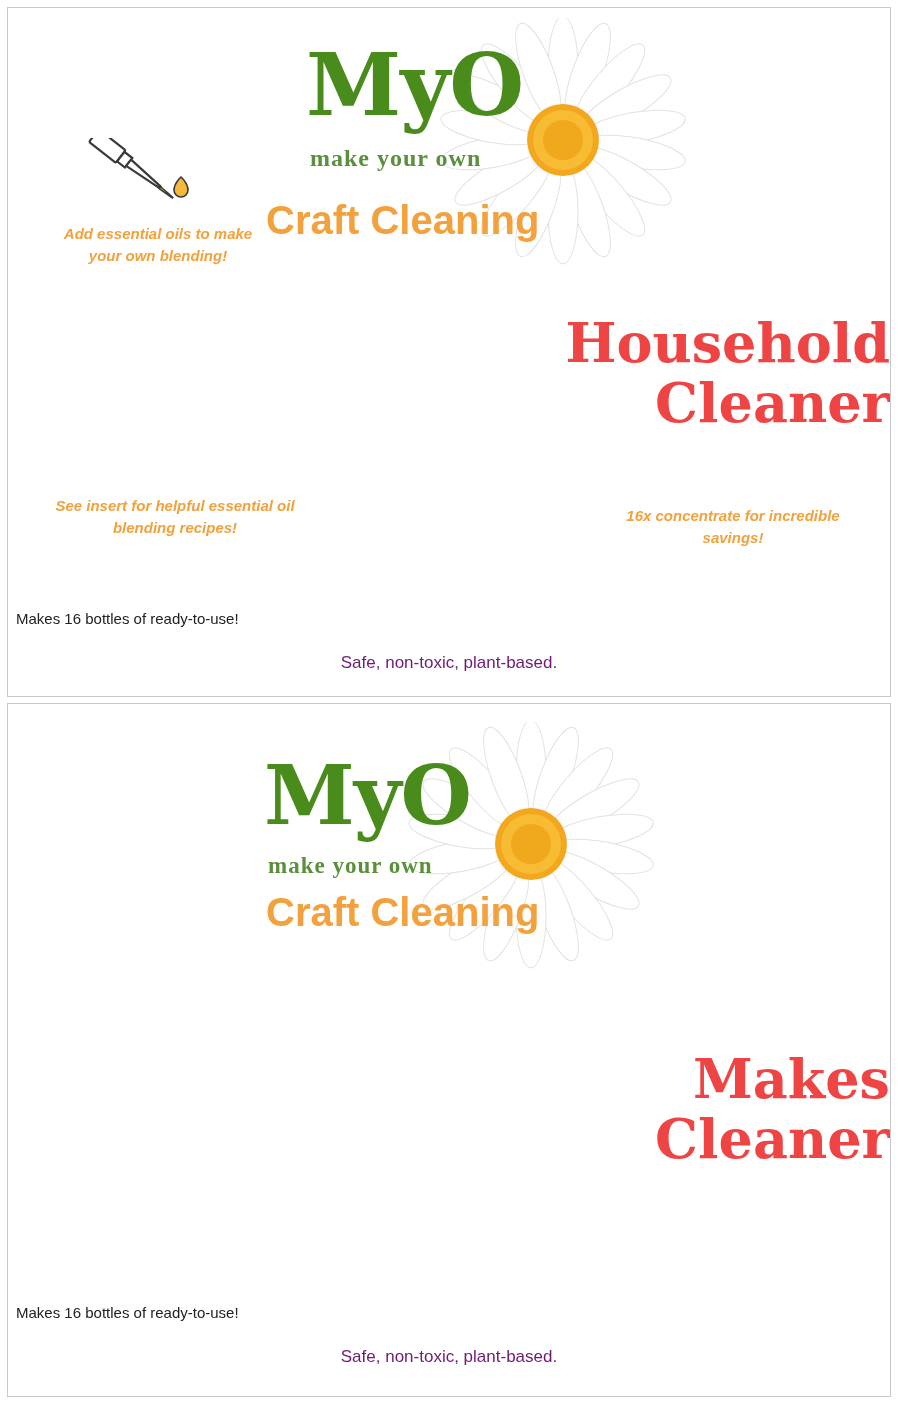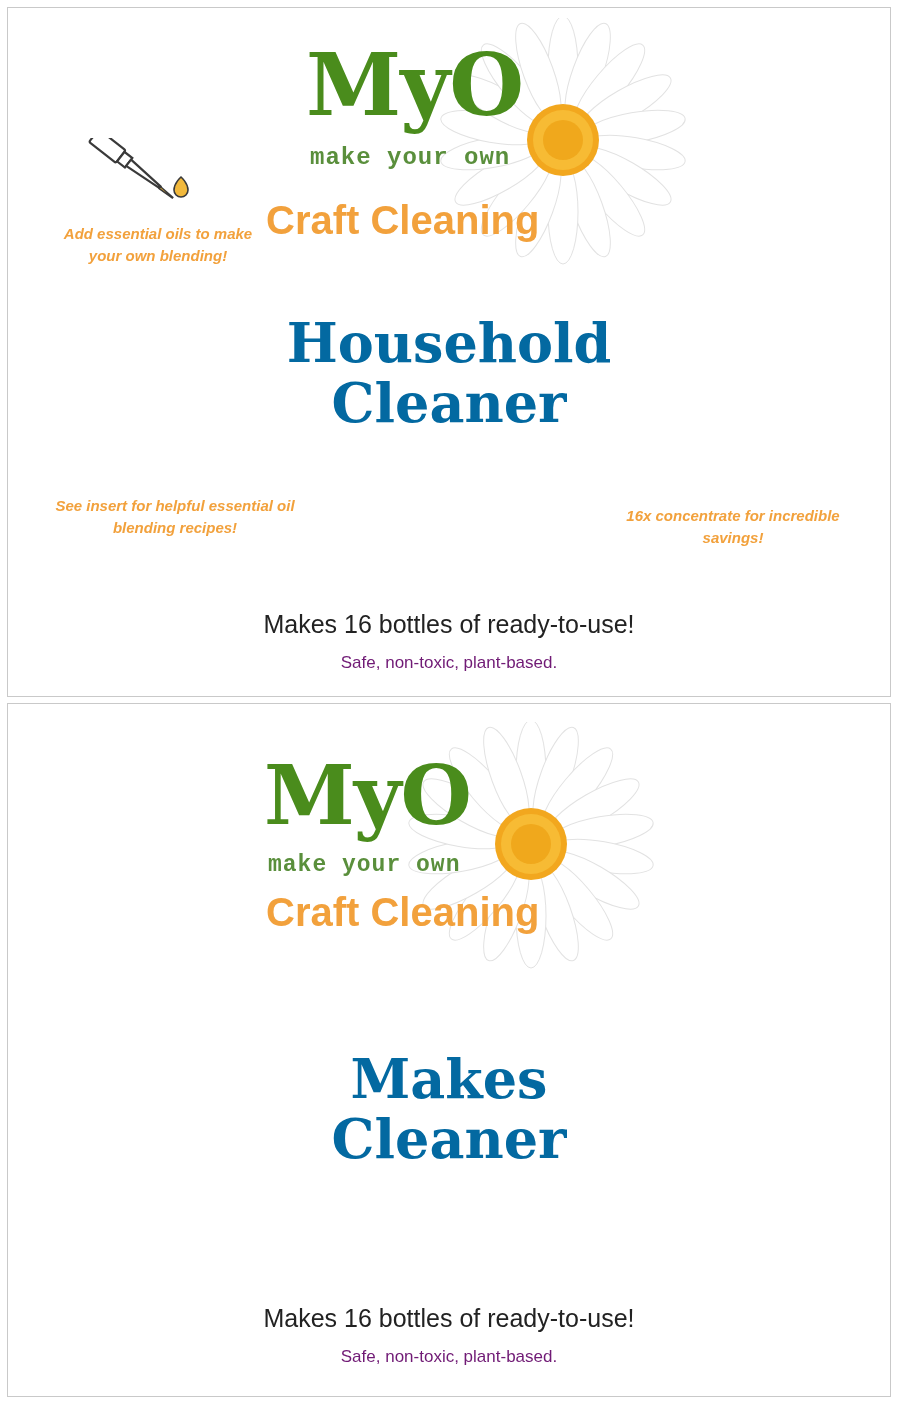--- a/index.html
+++ b/index.html
@@ -56,21 +56,21 @@
     font-weight: bold;
     color: #4a8c1c;
     letter-spacing: -1px;
     line-height: 1;
   }
   #label-1 .myo { left: 8px; top: 24px; font-size: 86px; }
   #label-2 .myo { left: 8px; top: 32px; font-size: 82px; }
 
   .myo-sub {
     position: absolute;
-    font-family: Liberation Mono, monospace;
+    font-family: Liberation Serif, serif;
     font-weight: bold;
     color: #5a8f3c;
     letter-spacing: 1px;
     line-height: 1;
   }
   #label-1 .myo-sub { left: 12px; top: 128px; font-size: 24px; }
   #label-2 .myo-sub { left: 12px; top: 132px; font-size: 23px; }
 
   .craft {
     position: absolute;
@@ -81,24 +81,24 @@
   }
   #label-1 .craft { left: 258px; top: 192px; font-size: 40px; }
   #label-2 .craft { left: 258px; top: 888px; font-size: 40px; }
   #label-2 .craft { left: 258px; top: 188px; }
 
   
   .product-name {
     position: absolute;
     width: 100%;
     left: 0;
-    text-align: center;
+    text-align: right;
     font-family: "DejaVu Serif", serif;
     font-weight: bold;
-    color: #0369a1;
+    color: #ef4444;
     line-height: 1.12;
   }
   #label-1 .product-name { top: 305px; font-size: 54px; }
   #label-2 .product-name { top: 345px; font-size: 54px; }
 
   
   .callout {
     position: absolute;
     font-family: "Liberation Sans", sans-serif;
     font-weight: bold;
@@ -109,23 +109,23 @@
   }
 
   #callout-oils    { left: 55px;  top: 215px; width: 190px; text-align: center; }
   #callout-insert  { left: 22px;  top: 487px; width: 290px; text-align: center; }
   #callout-conc-1  { left: 600px; top: 485px; width: 250px; text-align: center; margin-top: 12px; }
 
   
   .makes-line {
     position: absolute;
     width: 100%;
-    left: 0;
-    text-align: center;
-    font-size: 25px;
+    left: 8px;
+    text-align: left;
+    font-size: 15px;
     color: #222;
   }
   .safe-line {
     position: absolute;
     width: 100%;
     left: 0;
     text-align: center;
     font-size: 17px;
     color: #701a75;
   }

